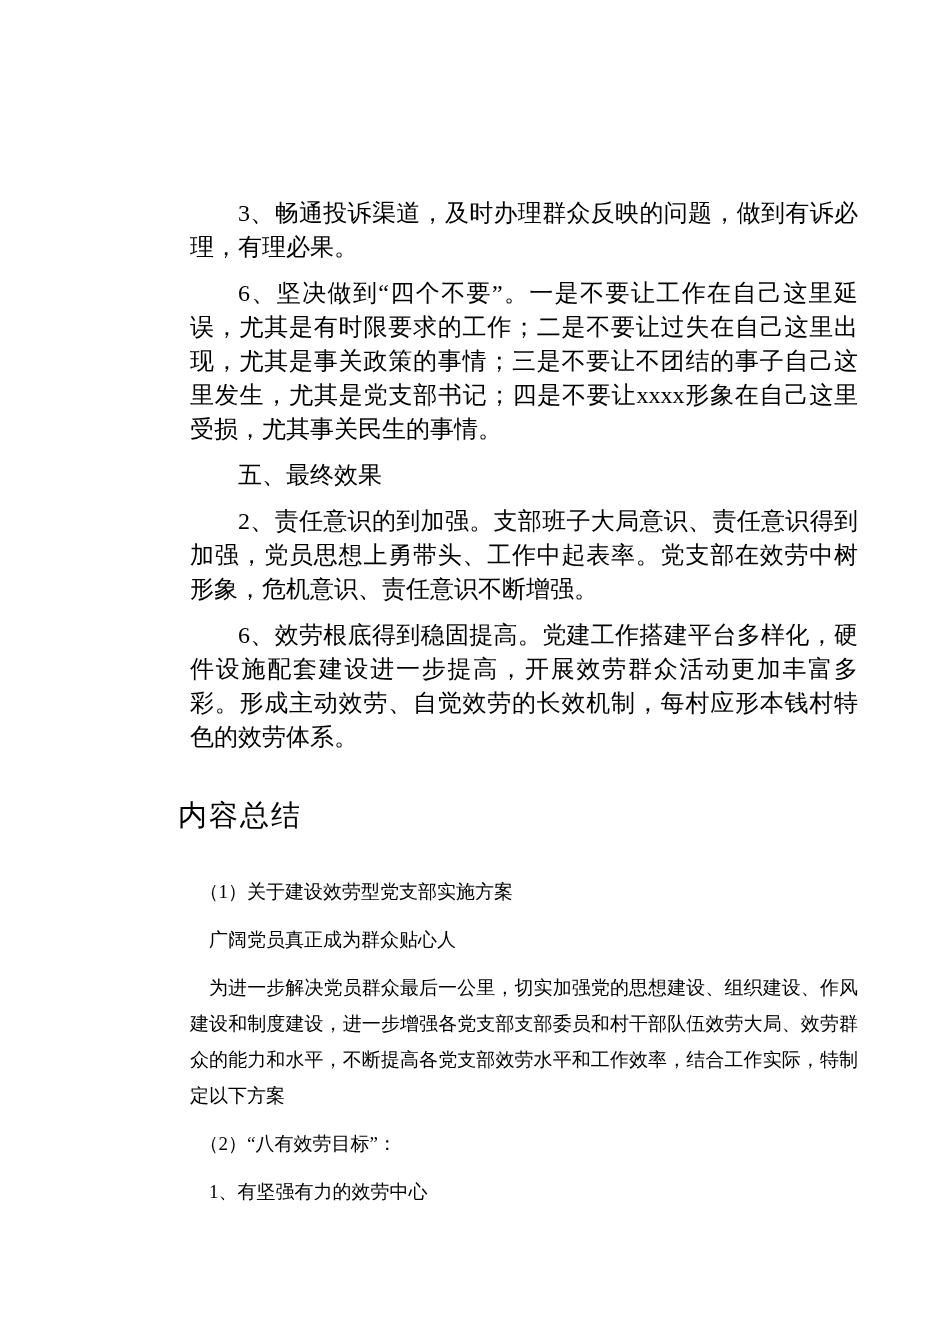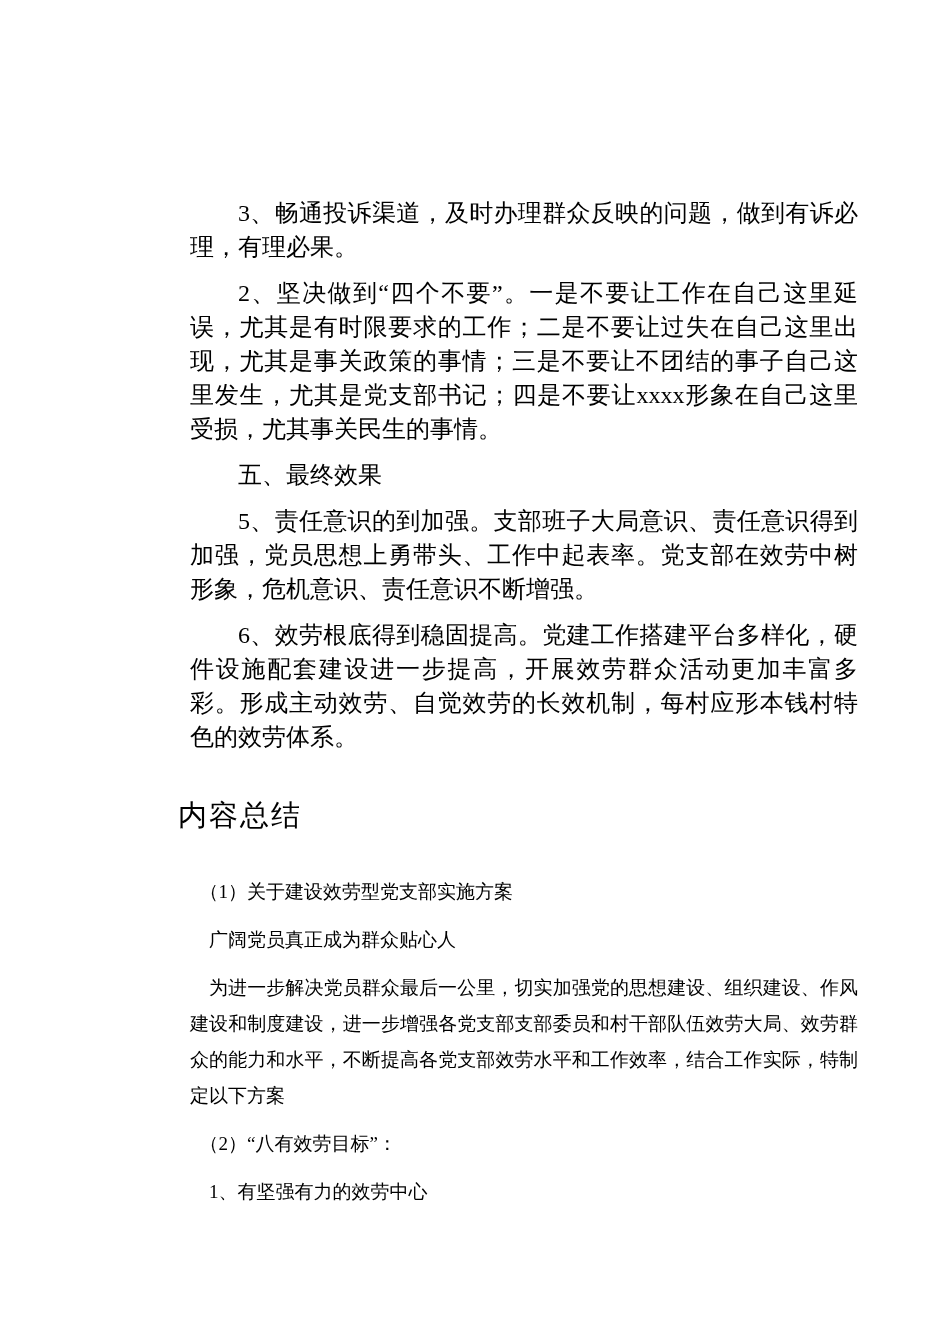--- a/index.html
+++ b/index.html
@@ -43,23 +43,23 @@
   .indent-half { text-indent: 0.5em; }
   .indent-one  { text-indent: 1em; }
 </style>
 </head>
 <body>
 
 <div class="page">
 
   <section class="body-text">
     <p class="body-para">3、畅通投诉渠道，及时办理群众反映的问题，做到有诉必理，有理必果。</p>
-    <p class="body-para">2、坚决做到“四个不要”。一是不要让工作在自己这里延误，尤其是有时限要求的工作；二是不要让过失在自己这里出现，尤其是事关政策的事情；三是不要让不团结的事子自己这里发生，尤其是党支部书记；四是不要让xxxx形象在自己这里受损，尤其事关民生的事情。</p>
+    <p class="body-para">6、坚决做到“四个不要”。一是不要让工作在自己这里延误，尤其是有时限要求的工作；二是不要让过失在自己这里出现，尤其是事关政策的事情；三是不要让不团结的事子自己这里发生，尤其是党支部书记；四是不要让xxxx形象在自己这里受损，尤其事关民生的事情。</p>
     <p class="body-para">五、最终效果</p>
-    <p class="body-para">5、责任意识的到加强。支部班子大局意识、责任意识得到加强，党员思想上勇带头、工作中起表率。党支部在效劳中树形象，危机意识、责任意识不断增强。</p>
+    <p class="body-para">2、责任意识的到加强。支部班子大局意识、责任意识得到加强，党员思想上勇带头、工作中起表率。党支部在效劳中树形象，危机意识、责任意识不断增强。</p>
     <p class="body-para">6、效劳根底得到稳固提高。党建工作搭建平台多样化，硬件设施配套建设进一步提高，开展效劳群众活动更加丰富多彩。形成主动效劳、自觉效劳的长效机制，每村应形本钱村特色的效劳体系。</p>
   </section>
 
   <h2 class="summary-heading">内容总结</h2>
 
   <section class="summary">
     <p class="sum-para indent-half">（1）关于建设效劳型党支部实施方案</p>
     <p class="sum-para indent-one">广阔党员真正成为群众贴心人</p>
     <p class="sum-para indent-one">为进一步解决党员群众最后一公里，切实加强党的思想建设、组织建设、作风建设和制度建设，进一步增强各党支部支部委员和村干部队伍效劳大局、效劳群众的能力和水平，不断提高各党支部效劳水平和工作效率，结合工作实际，特制定以下方案</p>
     <p class="sum-para indent-half">（2）“八有效劳目标”：</p>

